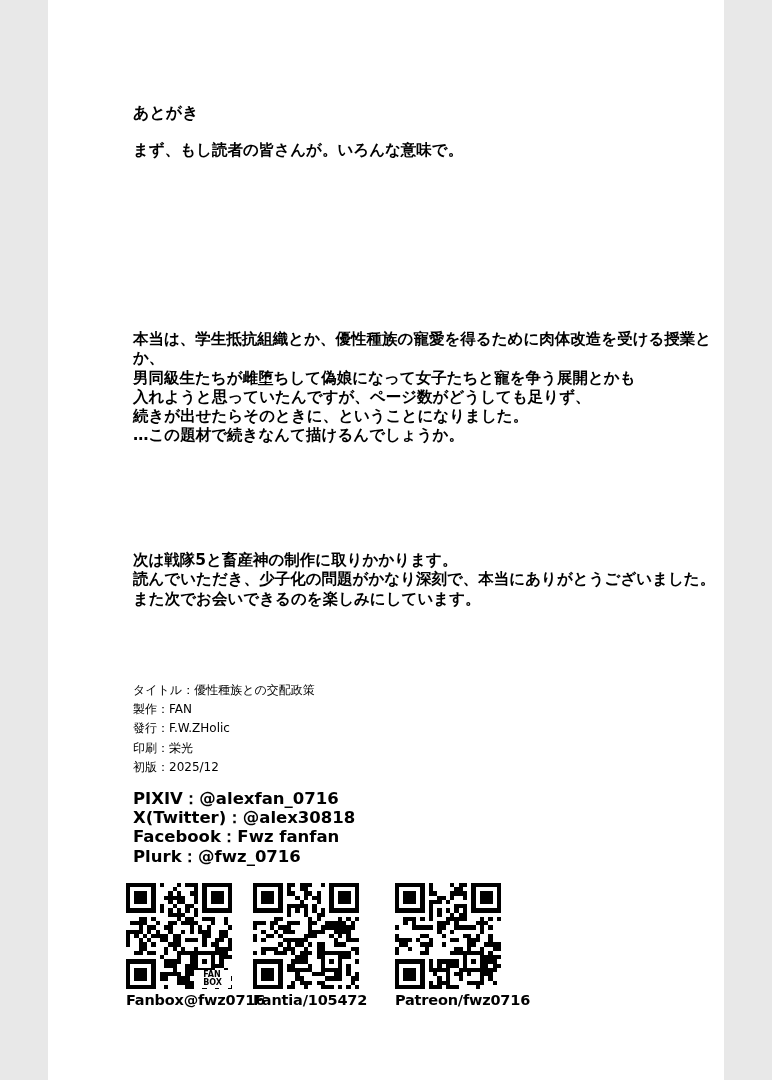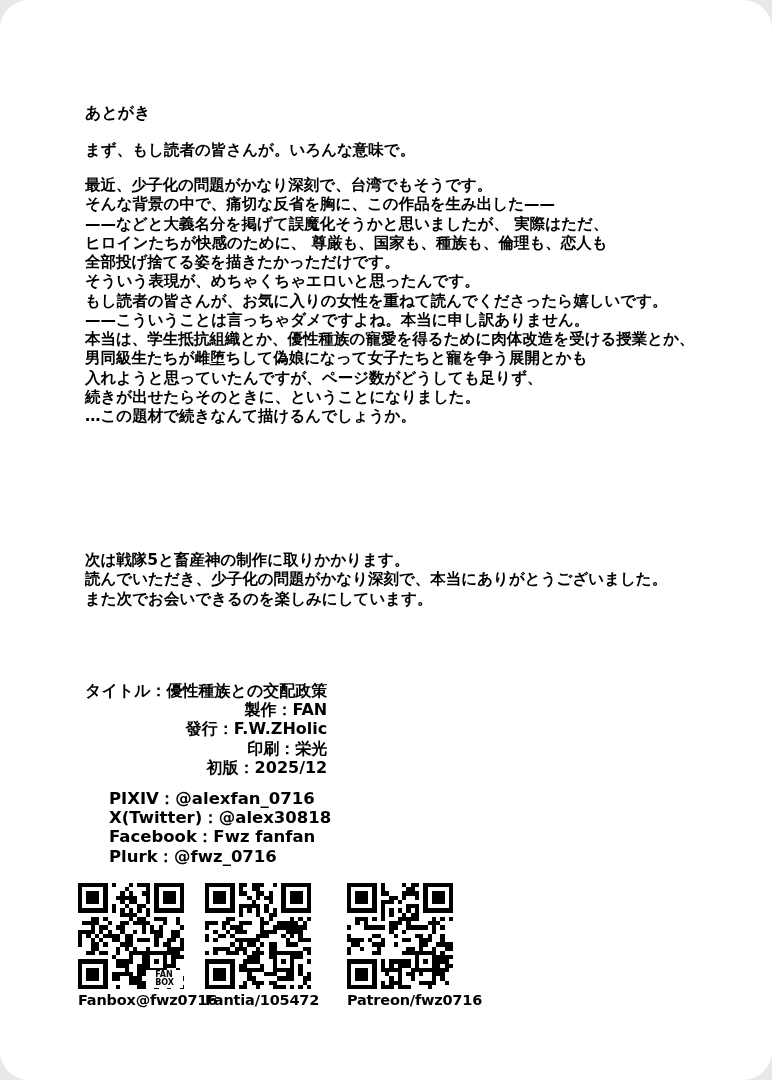--- a/index.html
+++ b/index.html
@@ -1,35 +1,34 @@
 <!DOCTYPE html>
 <html><head>
 <meta charset="utf-8">
 <style>
   html,body{margin:0;padding:0;background:#e8e8e8;}
   .page{
     position:relative;
-    width:772px;height:1080px;
+    width:676px;height:1080px;
     margin:0 auto;
     background:#ffffff;
     color:#000000;
     font-family:"DejaVu Sans","Liberation Sans",sans-serif;
     overflow:hidden;
-    border-radius:29px;
   }
   .txt{position:absolute;white-space:pre-line;}
   .heading{left:85px;top:103px;font-size:16px;font-weight:600;line-height:19px;}
   .intro{left:85px;top:141px;font-size:15.5px;font-weight:600;line-height:19px;}
   .para{left:85px;font-size:15.5px;font-weight:600;line-height:19.3px;}
   .p1{top:176px;}
   .p2{top:330px;}
   .p3{top:429px;}
   .p4{top:551px;}
-  .credits{left:85px;top:681px;font-size:16px;font-weight:bold;line-height:19.2px;text-align:right;}
-  .social{left:85px;top:789px;font-size:16.5px;font-weight:bold;line-height:19.2px;margin-left:24px;}
+  .credits{left:85px;top:681px;font-size:12px;font-weight:normal;line-height:19.2px;}
+  .social{left:85px;top:789px;font-size:16.5px;font-weight:bold;line-height:19.2px;}
   .qr-fig{position:absolute;top:883px;width:106px;margin:0;}
   .qr-fig.q1{left:78px;}
   .qr-fig.q2{left:205px;}
   .qr-fig.q3{left:347px;text-align:right;}
   .qr-box{position:relative;width:106px;height:106px;background:#fff;}
   .qr-box svg{display:block;width:106px;height:106px;shape-rendering:crispEdges;}
   .qr-overlay{
     position:absolute;right:1px;bottom:1px;
     background:#ffffff;color:#000;
     font-size:8px;font-weight:bold;line-height:8px;
@@ -43,28 +42,20 @@
 </style>
 </head>
 <body>
 
 <div class="page">
 
   <div class="txt heading">あとがき</div>
 
   <div class="txt intro">まず、もし読者の皆さんが。いろんな意味で。</div>
 
-  <div class="txt para p1">最近、少子化の問題がかなり深刻で、台湾でもそうです。
-そんな背景の中で、痛切な反省を胸に、この作品を生み出した——
-——などと大義名分を掲げて誤魔化そうかと思いましたが、 実際はただ、
-ヒロインたちが快感のために、 尊厳も、国家も、種族も、倫理も、恋人も
-全部投げ捨てる姿を描きたかっただけです。
-そういう表現が、めちゃくちゃエロいと思ったんです。
-もし読者の皆さんが、お気に入りの女性を重ねて読んでくださったら嬉しいです。
-——こういうことは言っちゃダメですよね。本当に申し訳ありません。</div>
   <div class="txt para p2">本当は、学生抵抗組織とか、優性種族の寵愛を得るために肉体改造を受ける授業とか、
 男同級生たちが雌堕ちして偽娘になって女子たちと寵を争う展開とかも
 入れようと思っていたんですが、ページ数がどうしても足りず、
 続きが出せたらそのときに、ということになりました。
 …この題材で続きなんて描けるんでしょうか。</div>
   <div class="txt para p4">次は戦隊5と畜産神の制作に取りかかります。
 読んでいただき、少子化の問題がかなり深刻で、本当にありがとうございました。
 また次でお会いできるのを楽しみにしています。</div>
 
   <div class="txt credits">タイトル：優性種族との交配政策

